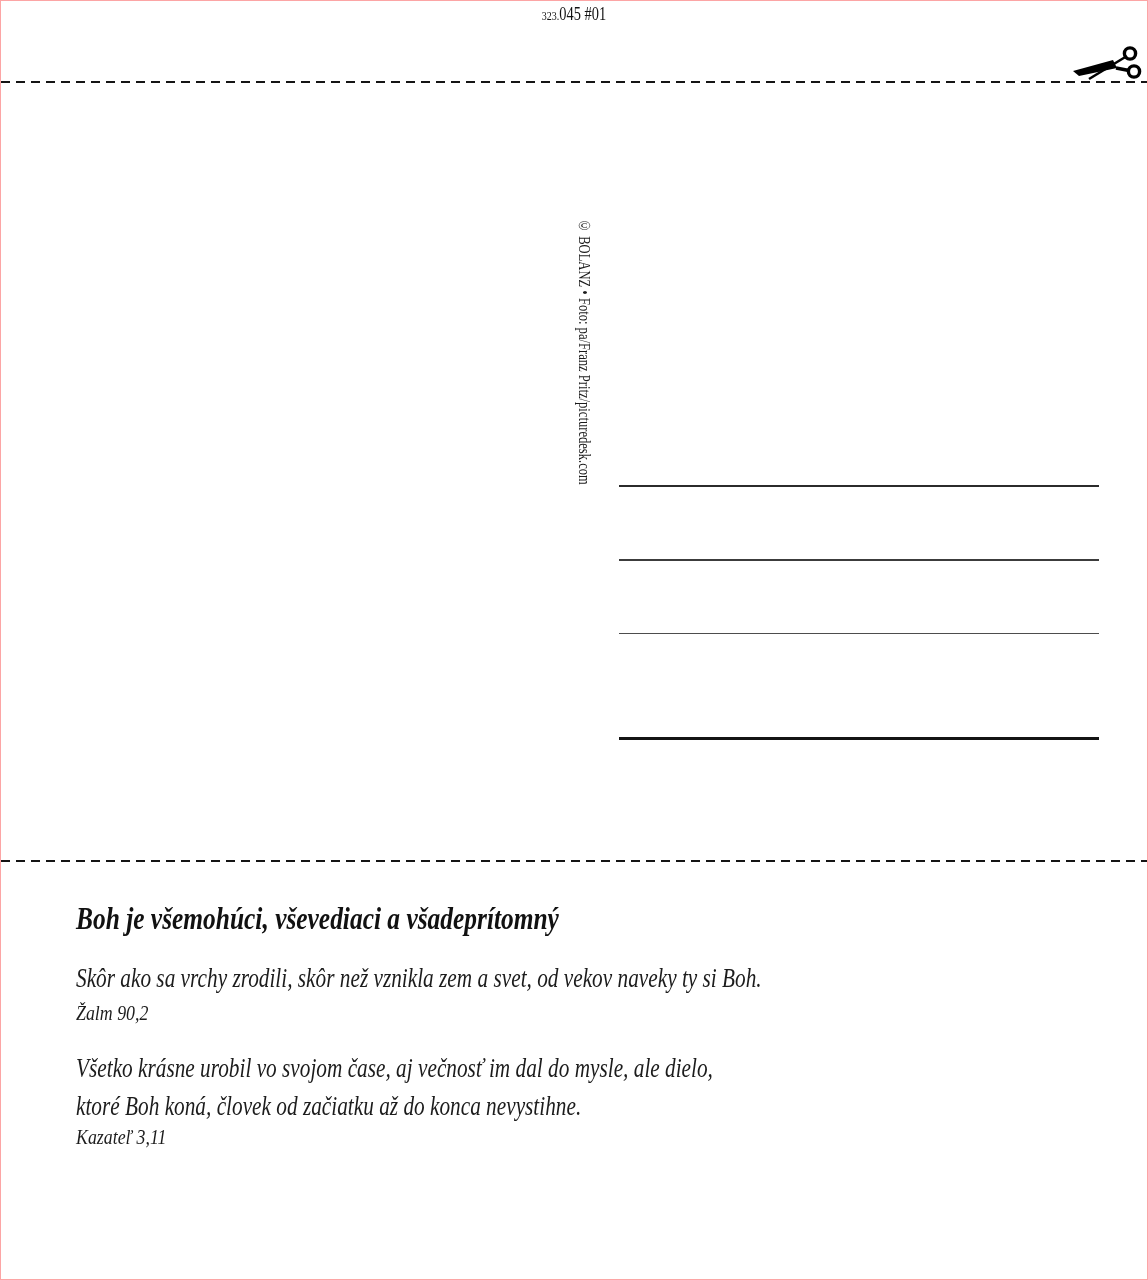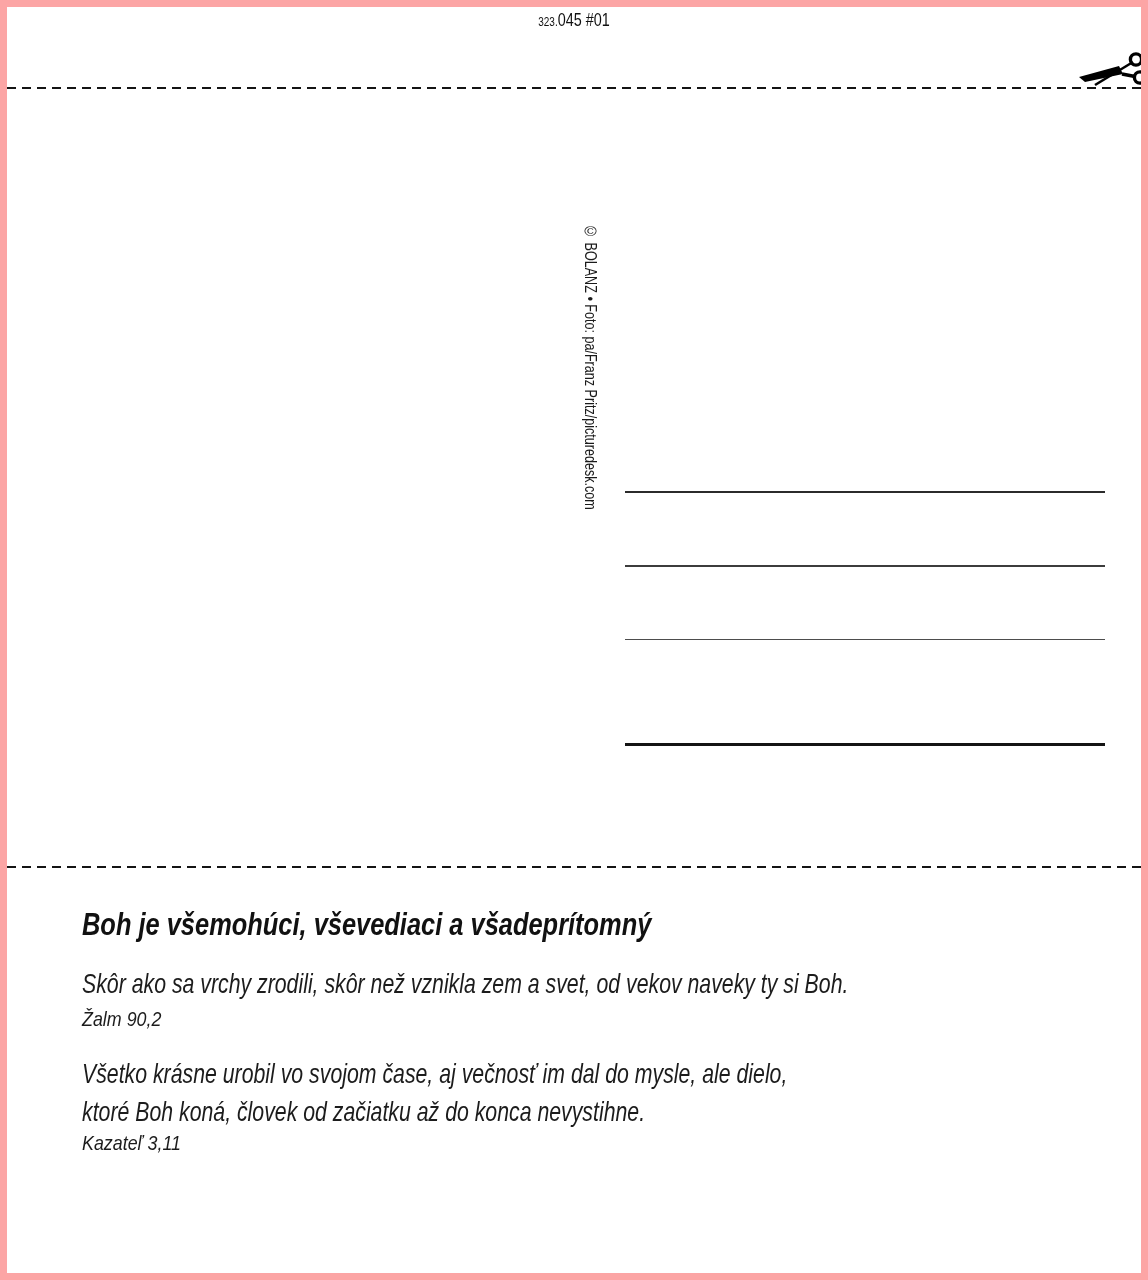--- a/index.html
+++ b/index.html
@@ -1,22 +1,22 @@
 <!DOCTYPE html>
 <html><head>
 <meta charset="utf-8">
 <style>
   html,body{margin:0;padding:0;background:#ffffff;}
   .page{
     position:relative;
     width:1148px;height:1280px;
     background:#ffffff;
-    border:7px solid #fca5a5;
+    border:1px solid #fca5a5;
     box-sizing:border-box;
-    font-family:Liberation Sans, sans-serif;
+    font-family:Liberation Serif, serif;
     color:#1a1a1a;
     overflow:hidden;
   }
   
   .header-code{
     position:absolute;top:3px;left:50%;
     transform:translateX(-50%) scaleX(0.8);
     transform-origin:center top;
     white-space:nowrap;color:#111;
   }

